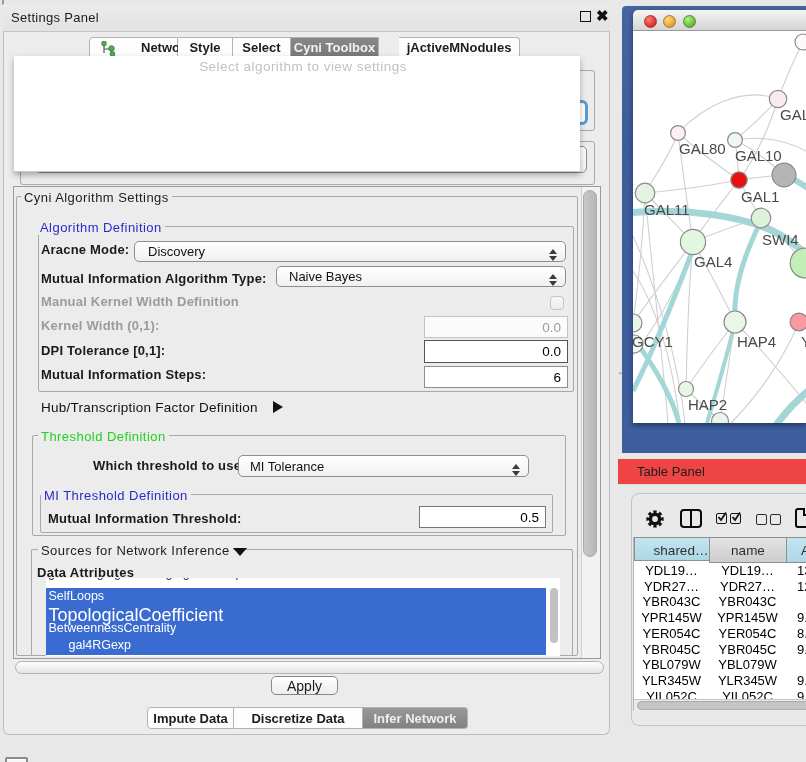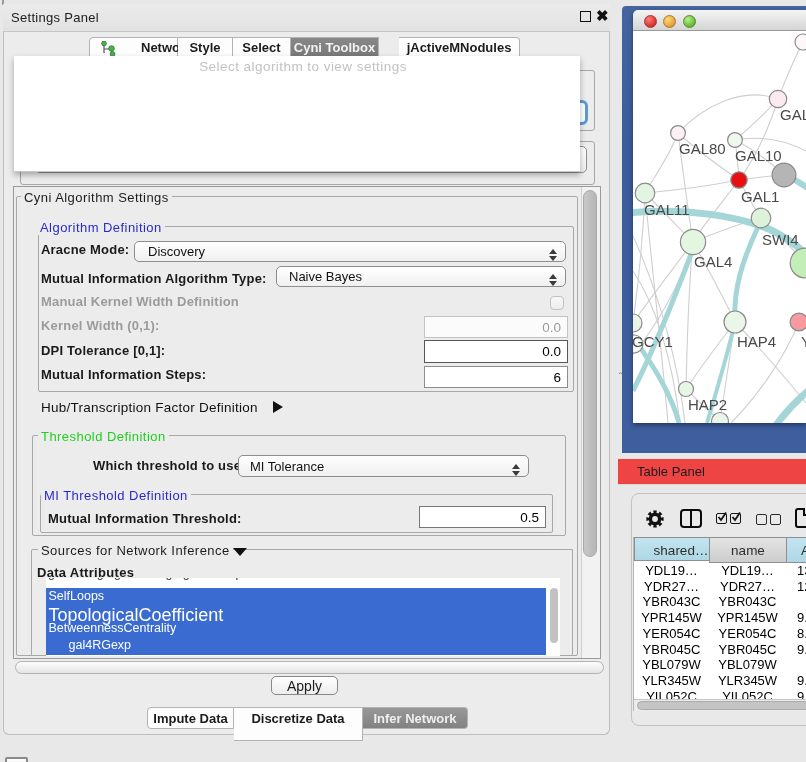--- a/index.html
+++ b/index.html
@@ -124,21 +124,21 @@
   <div class="abs" style="left:504px;top:10px;width:8px;height:55px;background:#c2c2c2;border-radius:4px;"></div>
 </div>
 
 <div class="abs" style="left:14px;top:56px;width:566px;height:115px;background:#fff;border-bottom:1px solid #c9c9c9;box-shadow:0 3px 6px rgba(0,0,0,0.3);">
   <div style="text-align:center;font-size:13.5px;color:#c2c2c2;padding-top:3px;letter-spacing:0.45px;margin-left:12px;">Select algorithm to view settings</div>
 </div>
 
 <div class="abs" style="left:15px;top:661px;width:589px;height:13px;border:1px solid #b3b3b3;border-radius:7px;background:linear-gradient(#fdfdfd,#e4e4e4);box-sizing:border-box;"></div>
 <div class="abs" style="left:271px;top:676px;width:67px;height:19px;border:1px solid #888;border-radius:5px;background:linear-gradient(#ffffff,#ededed);box-sizing:border-box;text-align:center;font-size:14px;color:#1a1a1a;line-height:18px;">Apply</div>
 <div class="abs tab" style="left:147px;top:707px;width:87px;height:22px;border-radius:4px 0 0 4px;line-height:21px;font-size:13px;">Impute Data</div>
-<div class="abs tab" style="left:234px;top:707px;width:129px;height:34px;border-left:none;line-height:21px;font-size:13px;">Discretize Data</div>
+<div class="abs tab" style="left:234px;top:707px;width:129px;height:22px;border-left:none;line-height:21px;font-size:13px;">Discretize Data</div>
 <div class="abs tab" style="left:363px;top:707px;width:105px;height:22px;border-left:none;border-radius:0 4px 4px 0;background:linear-gradient(#989898,#828282);color:#efefef;line-height:21px;font-size:13px;">Infer Network</div>
 
 <div class="abs" style="left:617px;top:373px;width:5px;height:5px;color:#777;font-size:8px;line-height:5px;">⌃</div>
 
 <div class="abs" style="left:5px;top:757px;width:19px;height:10px;border:2px solid #8a8a8a;border-radius:2px;background:linear-gradient(#ffffff,#e0e0e0);"></div>
 
 <div id="netframe" class="abs"></div>
 <div id="netwin" class="abs">
   <div id="nettitle" class="abs"></div>
   <div class="abs light" style="left:11px;top:5px;background:radial-gradient(circle at 35% 30%,#f98078,#dd3a34 60%,#b02520);border:0.5px solid #a33;"></div>

